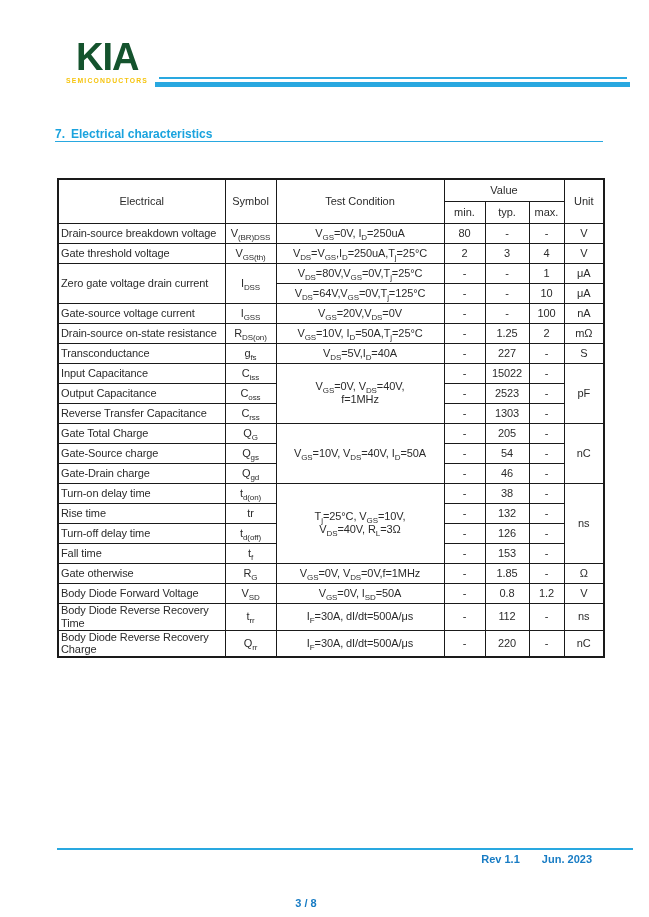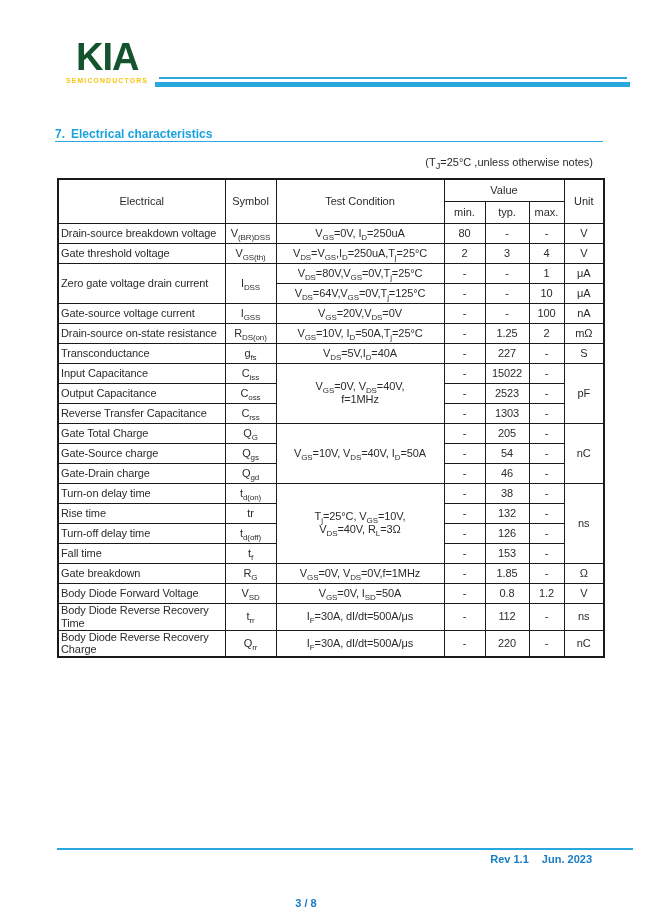--- a/index.html
+++ b/index.html
@@ -36,37 +36,36 @@
   table.spec tbody tr{height:20px;}
   table.spec tbody tr.tall{height:27px;}
   table.spec td.p{text-align:left;}
   table.spec td:nth-child(n){letter-spacing:-0.1px;}
   table.spec sub{font-size:8px;line-height:0;}
   
   .footer-line{position:absolute;left:57px;top:848px;width:576px;height:1.5px;background:#29A8E0;}
   .footer-page{position:absolute;left:306px;top:853px;transform:translateX(-50%);
     font-size:11px;font-weight:bold;color:#187CC4;margin-top:44px;}
   .footer-rev{position:absolute;right:57px;top:853px;font-size:11px;font-weight:bold;color:#187CC4;}
-  .footer-rev span{margin-left:10px;}
+  .footer-rev span{margin-left:19px;}
   .footer-rev span:first-child{margin-left:12px;}
 </style>
 </head>
 <body>
 
 <div class="page">
 
   <div class="logo-kia">KIA</div>
   <div class="logo-sub">SEMICONDUCTORS</div>
   <div class="hline-thin"></div>
   <div class="hline-thick"></div>
 
   <div class="section-title">
     <span class="num">7.</span><span>Electrical characteristics</span>
   </div>
-  <div class="cond-note">(T<sub>J</sub>=25°C ,unless otherwise notes)</div>
 
   <table class="spec">
     <colgroup>
       <col style="width:167px">
         <col style="width:51px">
         <col style="width:168px">
       <col style="width:41px">
         <col style="width:44px">
         <col style="width:35px">
         <col style="width:40px">
@@ -217,21 +216,21 @@
           <td>-</td>
         </tr>
         <tr>
           <td class="p">Fall time</td>
           <td>t<sub>f</sub></td>
           <td>-</td>
           <td>153</td>
           <td>-</td>
         </tr>
         <tr>
-          <td class="p">Gate breakdown</td>
+          <td class="p">Gate otherwise</td>
           <td>R<sub>G</sub></td>
           <td>V<sub>GS</sub>=0V, V<sub>DS</sub>=0V,f=1MHz</td>
           <td>-</td>
           <td>1.85</td>
           <td>-</td>
           <td>Ω</td>
         </tr>
         <tr>
           <td class="p">Body Diode Forward Voltage</td>
           <td>V<sub>SD</sub></td>

